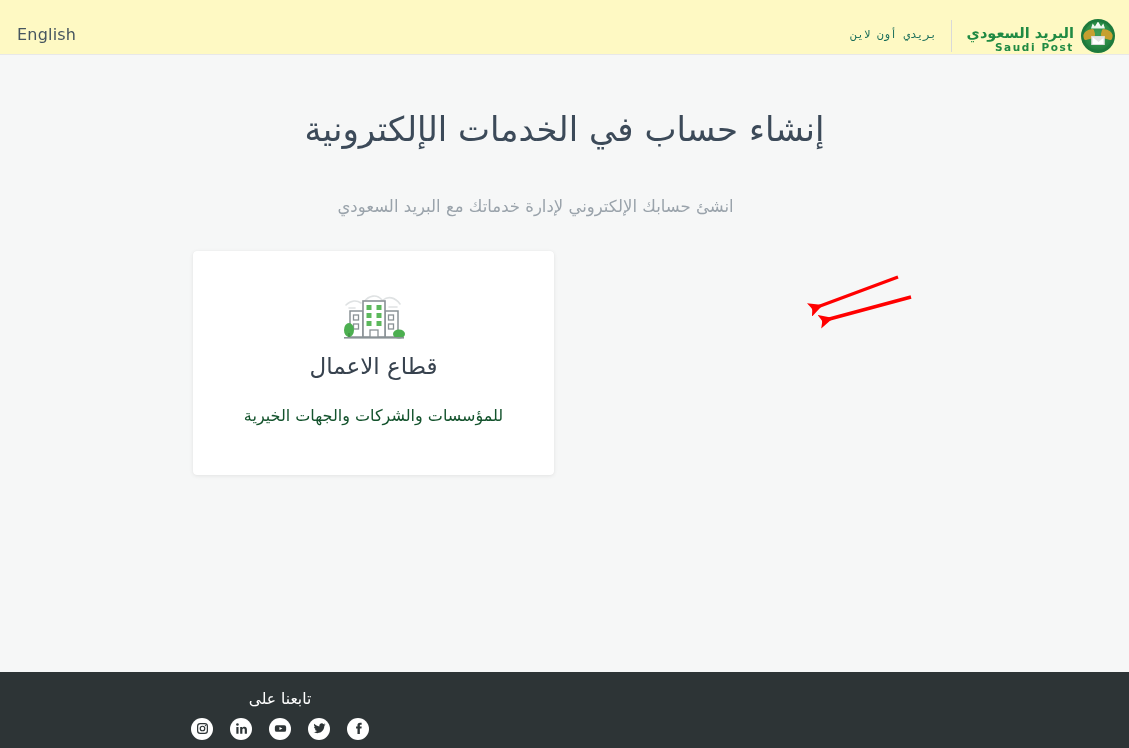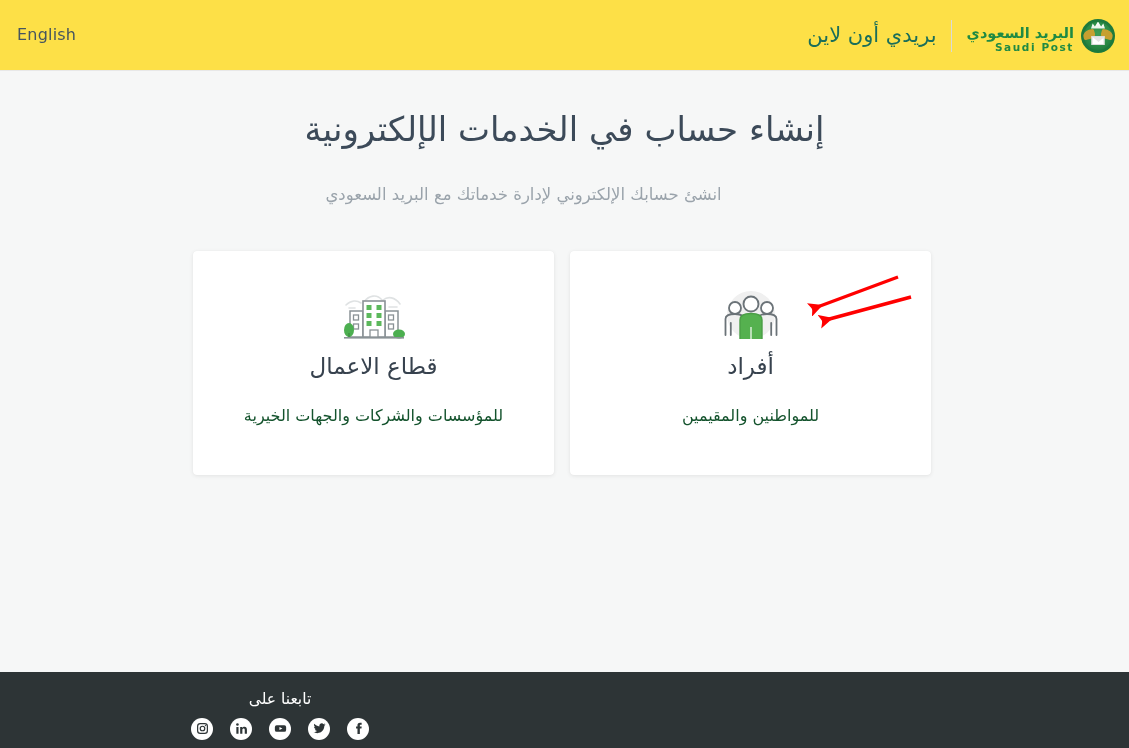--- a/index.html
+++ b/index.html
@@ -12,22 +12,22 @@
   body {
     background: #f6f7f7;
     font-family: "DejaVu Sans", "Liberation Sans", sans-serif;
     color: #3b4a5a;
   }
   .page { position: relative; width: 1129px; height: 748px; overflow: hidden; }
 
   
   .header {
     position: absolute; top: 0; left: 0;
-    width: 1129px; height: 71px;
-    background: #fde047;
+    width: 1129px; height: 55px;
+    background: #fef9c3;
     border-bottom: 1px solid #e8e8e8;
     display: flex; align-items: center;
     direction: ltr;
   }
   .lang-link {
     position: absolute; left: 17px; top: 25px;
     font-size: 16px; color: #46555f;
     letter-spacing: .2px;
     text-decoration: none;
     font-family: "DejaVu Sans", "Liberation Sans", sans-serif;
@@ -81,44 +81,45 @@
   .brand-en {
     font-size: 10.5px; font-weight: bold; color: #1f8a43;
     letter-spacing: 1.6px; display: block;
     font-family: "DejaVu Sans", "Liberation Sans", sans-serif;
   }
   .header-sep {
     width: 1px; height: 32px; background: #d9d9d9;
     margin: 0 15px 0 14px;
   }
   .baridi-link {
-    font-size: 21px; color: #1a6e5a;
+    font-size: 11px; color: #1a6e5a;
     text-decoration: none; white-space: nowrap;
     padding-bottom: 2px;
+    font-family: Liberation Mono, monospace;
   }
 
   
   .main {
     position: absolute; top: 71px; left: 0;
     width: 1129px; height: 601px;
     background: #f6f7f7;
   }
   .page-title {
     position: absolute; top: 36px; left: 0; width: 1129px;
     text-align: center;
     font-size: 34px; font-weight: normal;
     color: #3c4a59;
     margin: 0; line-height: 1.35;
     letter-spacing: .2px;
   }
   .page-subtitle {
     position: absolute; top: 108px; left: 0; width: 1039px;
     text-align: center;
     font-size: 16.5px; color: #9aa3ab;
-    margin: 4px; line-height: 1.5;
+    margin: 16px; line-height: 1.5;
   }
 
   .cards {
     position: absolute; top: 180px; left: 193px;
     width: 738px; height: 224px;
     display: flex; flex-direction: row-reverse;
     justify-content: space-between;
     align-items: center;
   }
   .card {
@@ -254,42 +255,20 @@
             <rect x="6.2" y="44" width="1.6" height="5" fill="#3f9444"></rect>
             <ellipse cx="57" cy="45" rx="6" ry="4.5" fill="#4caf50"></ellipse>
 
             <rect x="2" y="48" width="60" height="1.6" fill="#8a9296"></rect>
           </svg>
         </div>
         <h2 class="card-title">قطاع الاعمال</h2>
         <p class="card-desc">للمؤسسات والشركات والجهات الخيرية</p>
       </div>
 
-      <div class="card">
-        <div class="card-icon">
-          <svg width="62" height="54" viewBox="0 0 62 54" xmlns="http://www.w3.org/2000/svg">
-            <circle cx="31" cy="26" r="24" fill="#f0f0f0"></circle>
-
-            <circle cx="15" cy="19" r="6" fill="#ffffff" stroke="#6b7378" stroke-width="1.8"></circle>
-            <path d="M5.5 46 L5.5 30 C5.5 26.5, 8.5 25, 15 25 C18.5 25, 21 25.7, 22.5 27" fill="none" stroke="#6b7378" stroke-width="1.8" stroke-linecap="round"></path>
-            <path d="M10.8 46 L10.8 34" stroke="#6b7378" stroke-width="1.8" stroke-linecap="round"></path>
-
-            <circle cx="47" cy="19" r="6" fill="#ffffff" stroke="#6b7378" stroke-width="1.8"></circle>
-            <path d="M56.5 46 L56.5 30 C56.5 26.5, 53.5 25, 47 25 C43.5 25, 41 25.7, 39.5 27" fill="none" stroke="#6b7378" stroke-width="1.8" stroke-linecap="round"></path>
-            <path d="M51.2 46 L51.2 34" stroke="#6b7378" stroke-width="1.8" stroke-linecap="round"></path>
-
-            <circle cx="31" cy="15" r="7.5" fill="#ffffff" stroke="#6b7378" stroke-width="1.9"></circle>
-            <path d="M20 50 L20 31 C20 26.5, 24 24.5, 31 24.5 C38 24.5, 42 26.5, 42 31 L42 50 Z" fill="#55b14f"></path>
-            <path d="M20 50 L20 31 C20 26.5, 24 24.5, 31 24.5 C38 24.5, 42 26.5, 42 31 L42 50" fill="none" stroke="#4a9e46" stroke-width="1.4"></path>
-            <path d="M31 38 L31 50" stroke="#ffffff" stroke-width="1.4" opacity=".85"></path>
-          </svg>
-        </div>
-        <h2 class="card-title">أفراد</h2>
-        <p class="card-desc">للمواطنين والمقيمين</p>
-      </div>
 
     </div>
   </div>
 
   <svg class="annotation-arrows" viewBox="0 0 1129 748" xmlns="http://www.w3.org/2000/svg">
     <defs>
       <marker id="arrowhead" markerWidth="4.2" markerHeight="4.2" refX="3.4" refY="2.1" orient="auto" markerUnits="strokeWidth">
         <polygon points="0 2.1, 4.2 0, 3.3 2.1, 4.2 4.2" fill="#ff0000"></polygon>
       </marker>
     </defs>

